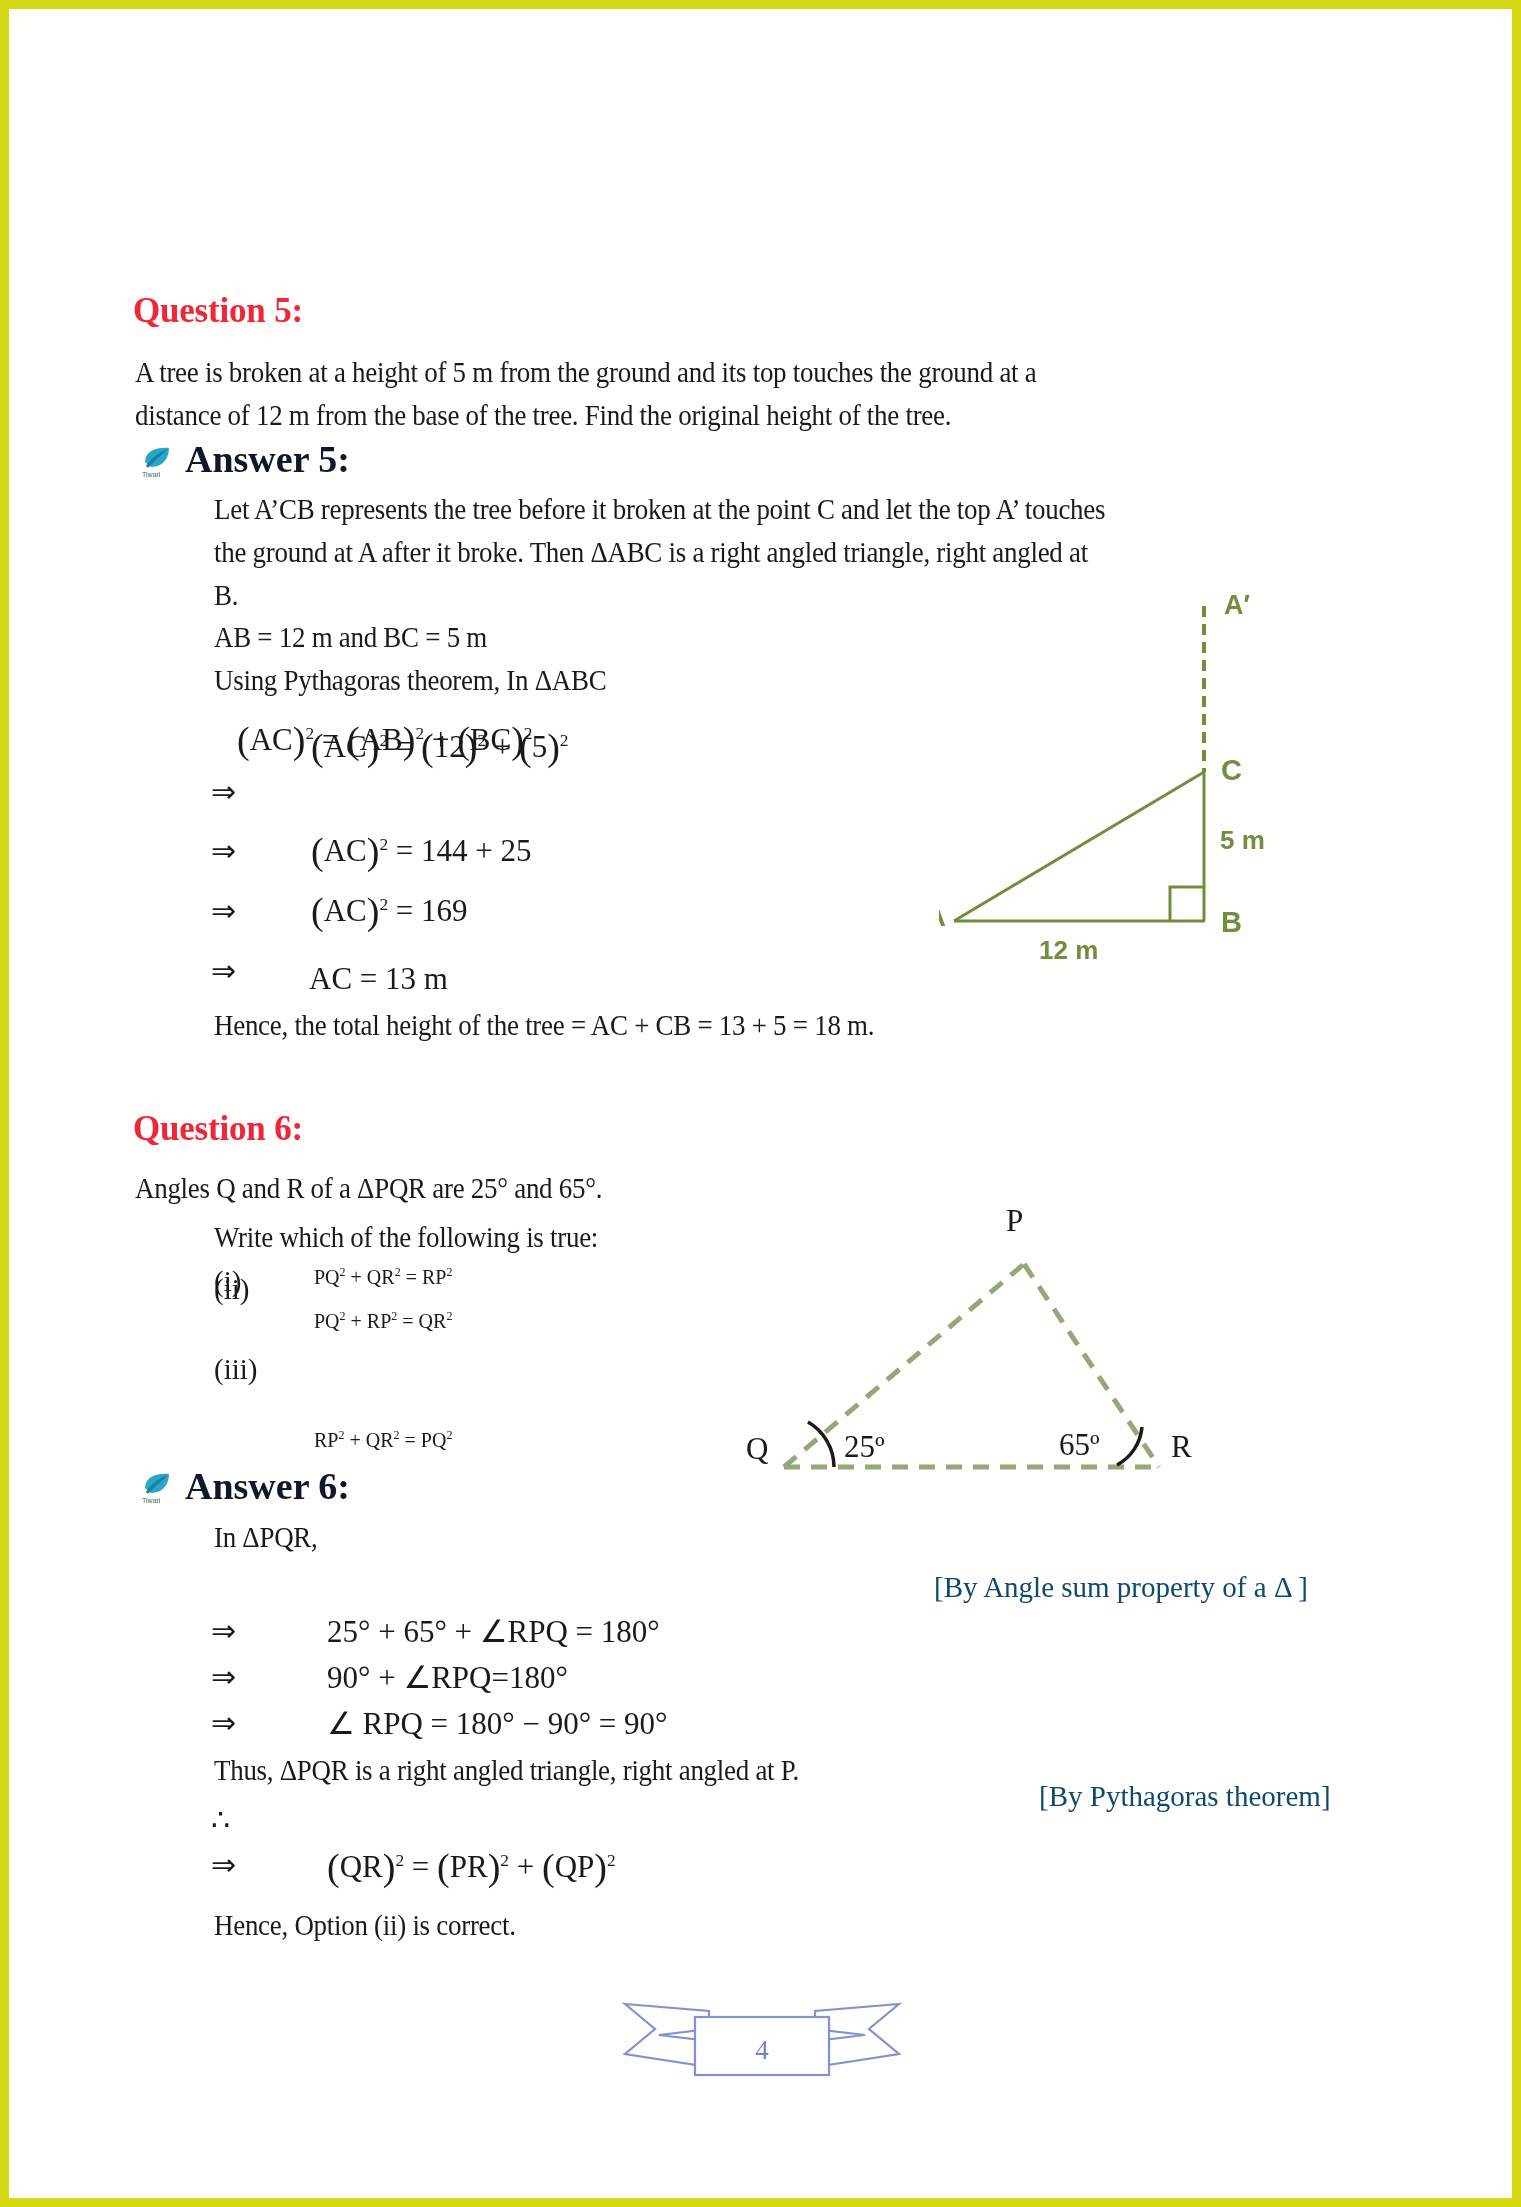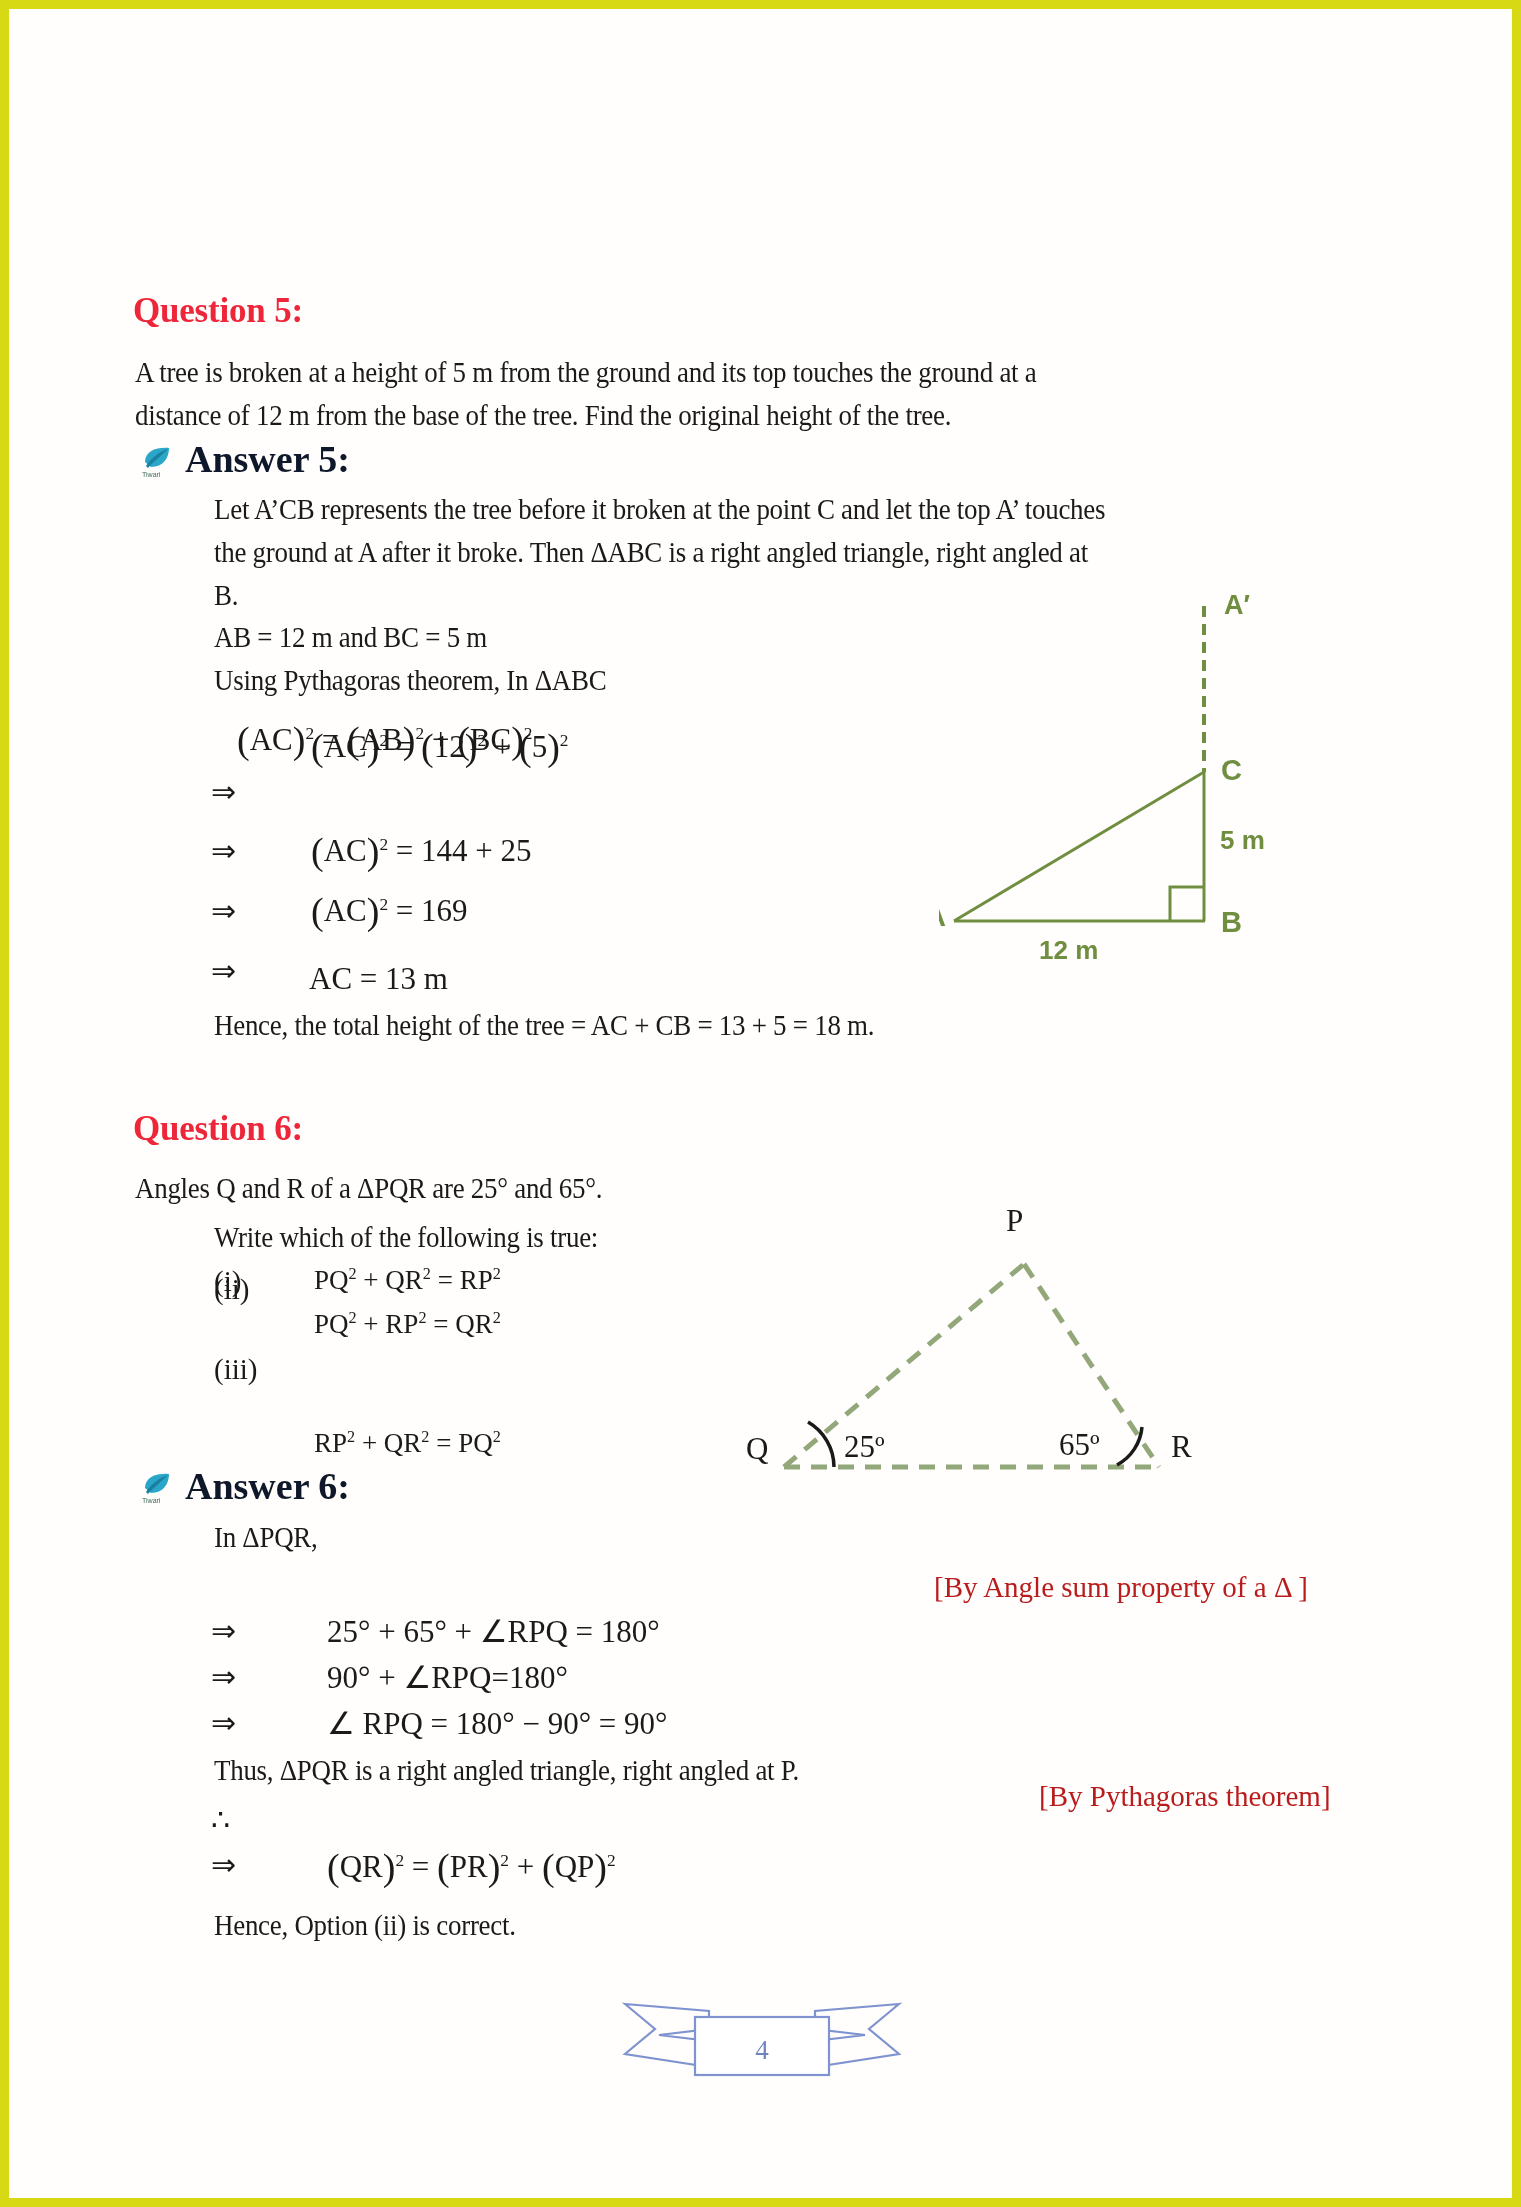--- a/index.html
+++ b/index.html
@@ -68,32 +68,32 @@
   .arrow{
     position:absolute;
     font-family:"Liberation Serif", serif;
     font-size:30px;
     color:#1a1a1a;
   }
   .note{
     position:absolute;
     font-family:"Liberation Serif", serif;
     font-size:29px;
-    color:#b91c1c;
+    color:#0c4a6e;
     white-space:nowrap;
   }
   .opt-num{
     position:absolute;
     font-family:"Liberation Serif", serif;
     font-size:29px;color:#1a1a1a;
   }
   .opt-eq{
     position:absolute;
     font-family:"Liberation Serif", serif;
-    font-size:27px;color:#1a1a1a;white-space:nowrap;
+    font-size:20px;color:#1a1a1a;white-space:nowrap;
   }
   .opt-eq sup{font-size:0.6em;}
 
   svg{display:block;}
   .fig{position:absolute;}
   .fig-label{
     font-family:"Liberation Sans", sans-serif;
     font-weight:bold;
     fill:#6f8e3f;
   }

